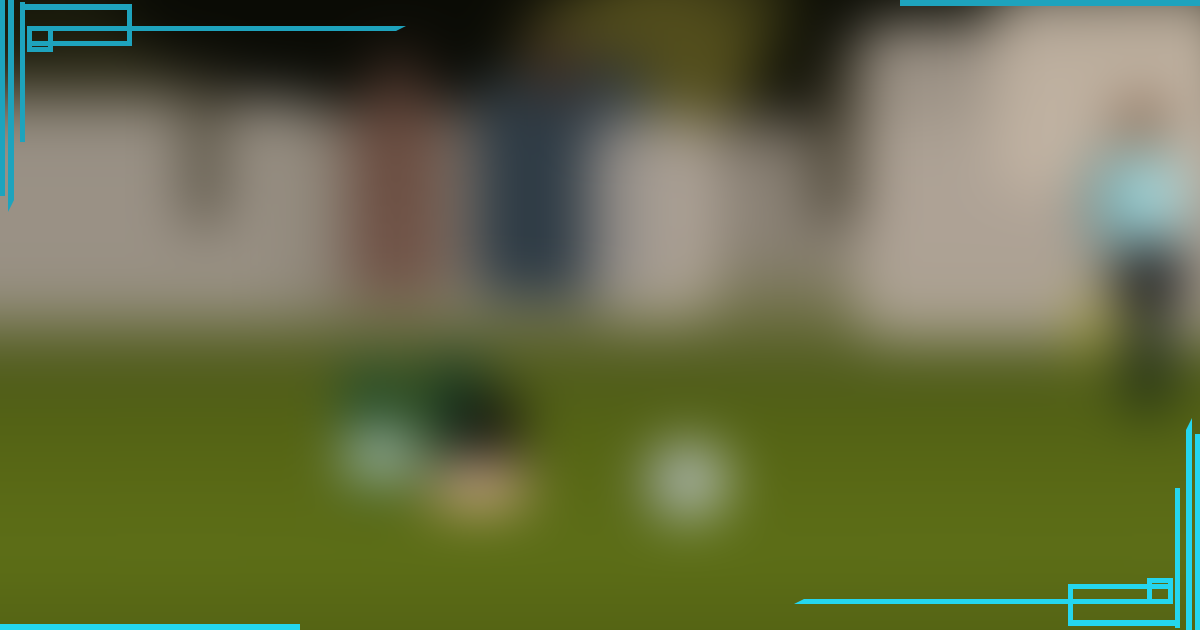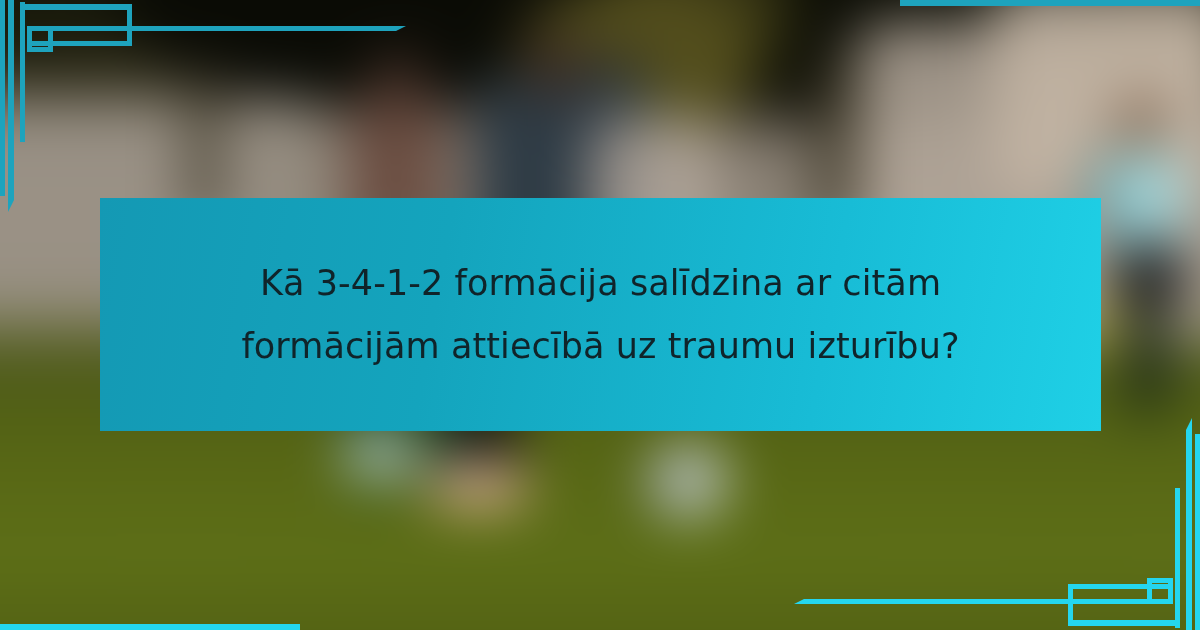--- a/index.html
+++ b/index.html
@@ -255,17 +255,14 @@
     <div class="d-vbar-outer"></div>
     <div class="deco d-vbar-inner"></div>
     <div class="deco d-hbar-top"></div>
     <div class="deco d-vbar-sq"></div>
     <div class="deco d-hbar-sqb"></div>
     <div class="deco d-vbar-sq2"></div>
     <div class="d-sq"></div>
     <div class="deco d-hbar-mid"></div>
   </div>
 
-  <div class="banner">
-    <div class="banner-text">Kā 3-4-1-2 formācija salīdzina ar citām formācijām attiecībā uz traumu izturību?</div>
-  </div>
 
 </div>
 
 </body></html>

